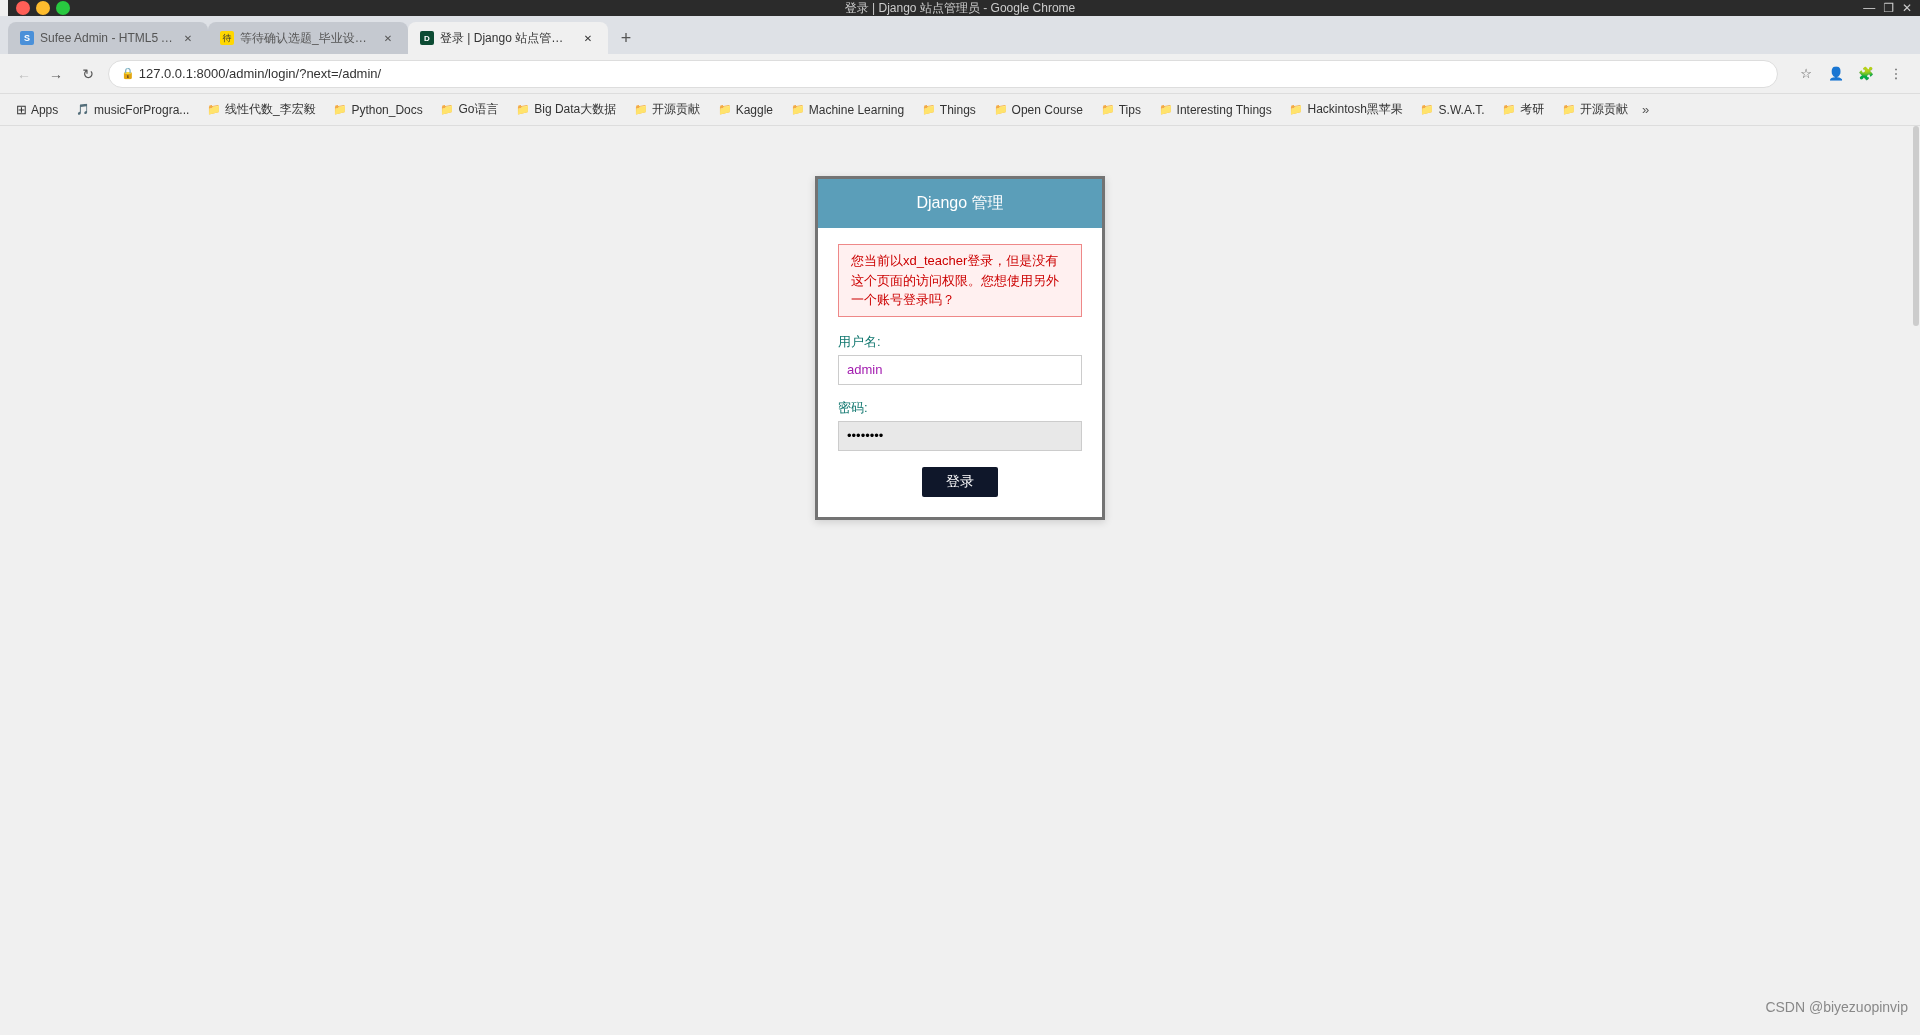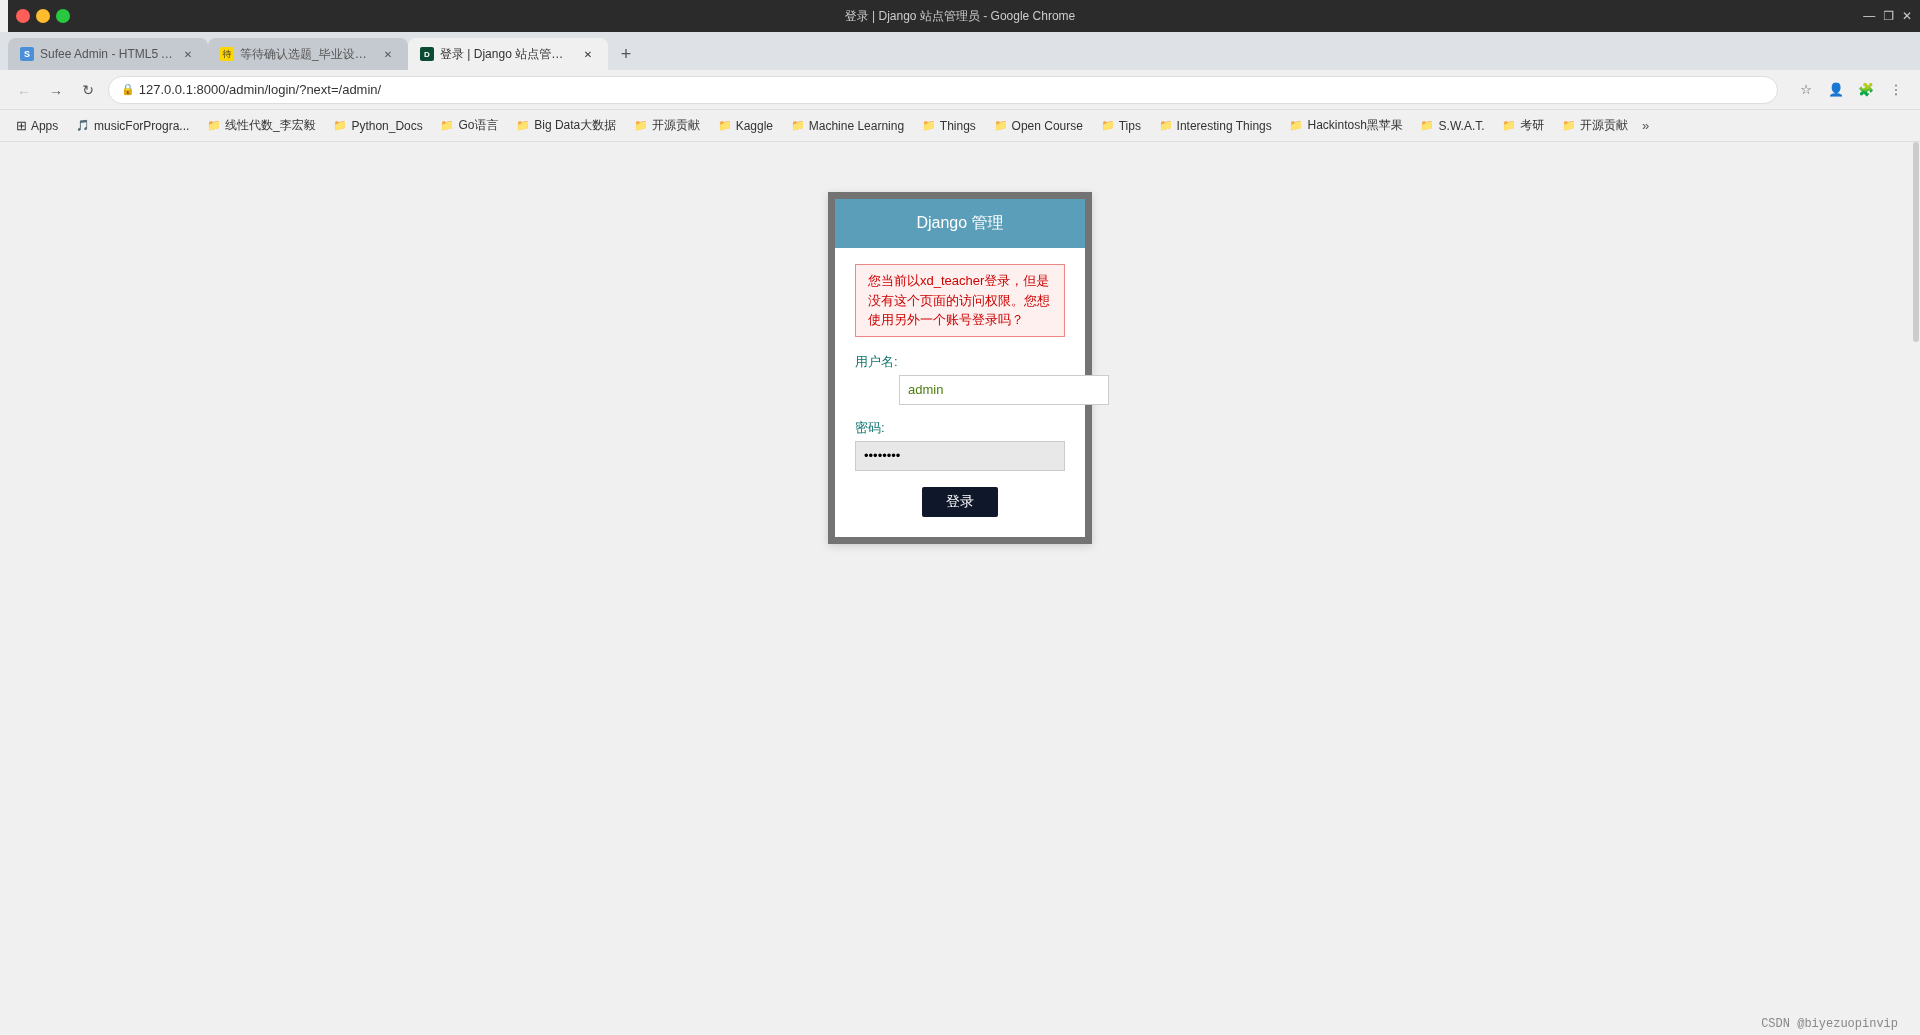--- a/index.html
+++ b/index.html
@@ -1,20 +1,20 @@
 <!DOCTYPE html>
 <html><head>
   <meta charset="utf-8">
   <style>
     * { margin: 0; padding: 0; box-sizing: border-box; }
     body { font-family: Arial, sans-serif; background: #f0f0f0; width: 1920px; height: 1035px; overflow: hidden; }
 
     
     .title-bar {
-      height: 32px;
+      height: 16px;
       background: #2b2b2b;
       display: flex;
       align-items: center;
       justify-content: space-between;
       padding: 0 8px;
       color: #ccc;
       font-size: 12px;
       margin-left: 8px;
     }
     .title-bar-left { display: flex; align-items: center; gap: 6px; }
@@ -127,23 +127,23 @@
       height: calc(1035px - 32px - 38px - 40px - 32px);
       position: relative;
     }
 
     
     .login-container {
       position: absolute;
       top: 50px;
       left: 50%;
       transform: translateX(-50%);
-      width: 264px;
+      width: 290px;
       background: white;
-      border: 7px solid #737373;
+      border: 3px solid #737373;
       box-shadow: 0 2px 8px rgba(0,0,0,0.15);
     }
     .login-header {
       background: #5b9eb9;
       color: white;
       text-align: center;
       padding: 14px 16px;
       font-size: 16px;
       font-weight: normal;
     }
@@ -167,23 +167,22 @@
       font-size: 13px;
       color: #0f766e;
       margin-bottom: 4px;
     }
     .field-input {
       width: 100%;
       height: 30px;
       border: 1px solid #ccc;
       padding: 4px 8px;
       font-size: 13px;
-      color: #4d7c0f;
+      color: #a21caf;
       outline: none;
-      margin-left: 44px;
     }
     .password-input {
       width: 100%;
       height: 30px;
       border: 1px solid #ccc;
       padding: 4px 8px;
       font-size: 13px;
       background: #e8e8e8;
       outline: none;
     }
@@ -199,25 +198,24 @@
       padding: 6px 24px;
       font-size: 14px;
       cursor: pointer;
       border-radius: 2px;
     }
 
     
     .browser-footer {
       position: absolute;
       bottom: 0;
-      right: 10px;
+      right: 0;
       padding: 4px 12px;
-      font-size: 12px;
+      font-size: 14px;
       color: #888;
-      font-family: Liberation Mono, monospace;
     }
 
     
     .scrollbar-track {
       position: absolute;
       right: 0;
       top: 0;
       bottom: 20px;
       width: 8px;
       background: #f0f0f0;

